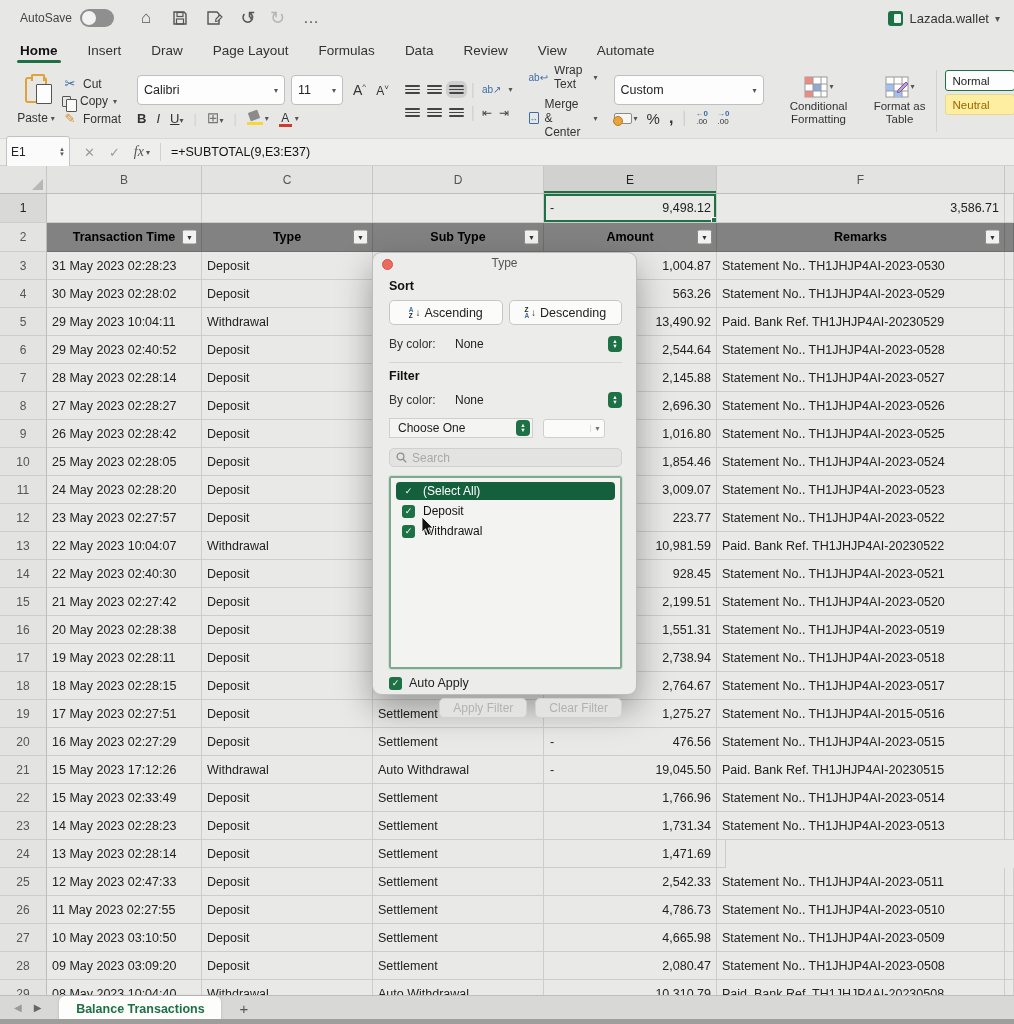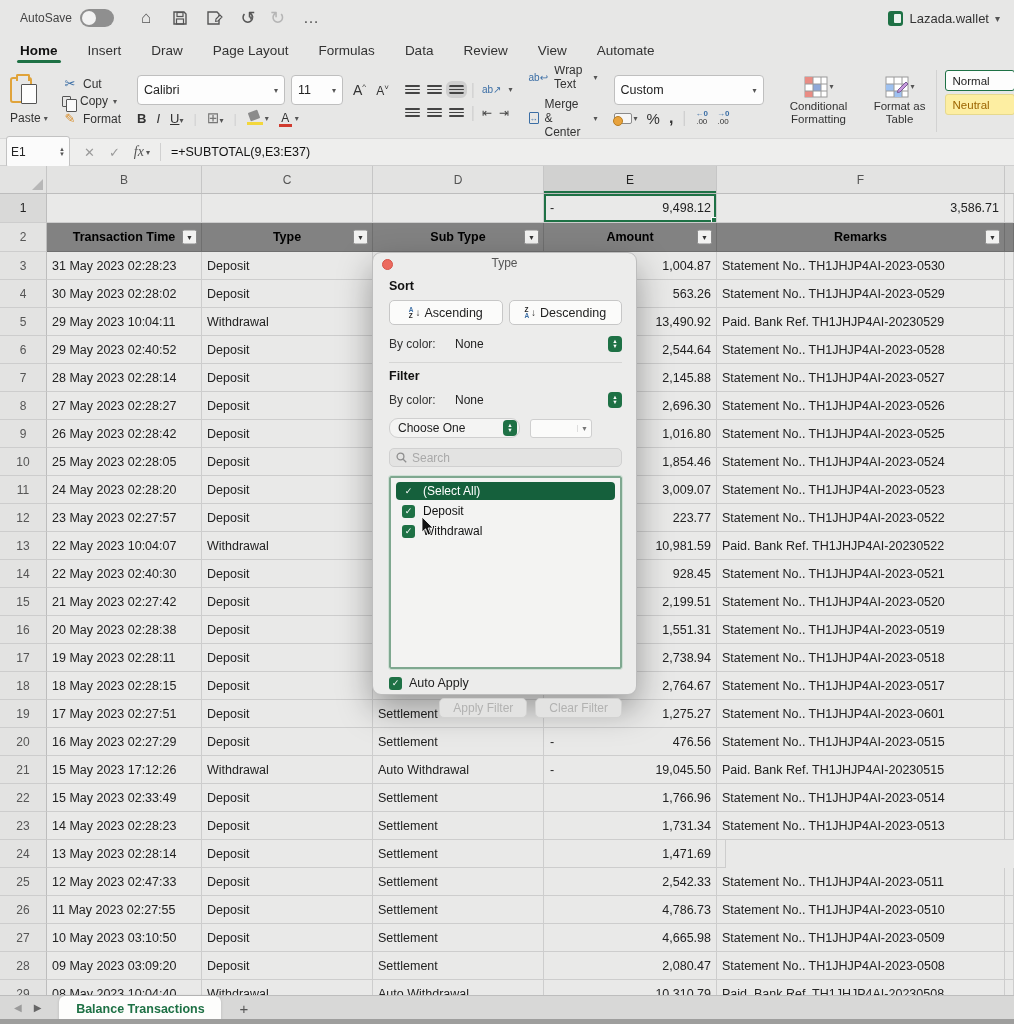--- a/index.html
+++ b/index.html
@@ -25,21 +25,21 @@
   .rtab { font-size:13.5px; color:#333; padding-bottom:8px; position:relative; cursor:default; }
   .rtab.active { font-weight:bold; color:#111; }
   .rtab.active::after { content:""; position:absolute; left:-3px; right:-3px; bottom:3px; height:3px; border-radius:2px; background:#1e7145; }
 
   
   .ribbon { position:absolute; left:0; top:66px; width:1014px; height:72px; display:flex; align-items:stretch; padding:4px 0 6px 10px; overflow:hidden; }
   .rgroup { display:flex; align-items:center; }
   .rsep { width:1px; background:#d2d2d2; margin:4px 8px; }
   .chev { font-size:8px; color:#555; }
 
-  .paste-btn { display:flex; flex-direction:column; justify-content:center; width:52px; gap:8px; }
+  .paste-btn { display:flex; flex-direction:column; align-items:center; justify-content:center; width:52px; gap:8px; }
   .clipboard { width:22px; height:26px; border:2px solid #e0a33a; border-radius:3px; position:relative; background:transparent; }
   .clipboard::before { content:""; position:absolute; left:4px; top:-5px; width:10px; height:5px; border:2px solid #e0a33a; border-bottom:none; border-radius:2px 2px 0 0; background:#e7e7e6; }
   .clipboard::after { content:""; position:absolute; right:-7px; bottom:-3px; width:14px; height:18px; background:#fdfdfd; border:1.5px solid #555; border-radius:1px; }
   .paste-label-row { display:flex; align-items:center; gap:3px; font-size:12px; color:#333; }
 
   .ccf { display:flex; flex-direction:column; justify-content:center; gap:3px; }
   .ccf-row { display:flex; align-items:center; gap:5px; font-size:12px; color:#333; }
   .ccf-ico { width:16px; text-align:center; color:#3b6ea5; font-size:13px; }
   .copy-glyph { width:9px; height:11px; border:1.4px solid #555; border-radius:1px; position:relative; background:#e7e7e6; }
   .copy-glyph::after { content:""; position:absolute; left:2.5px; top:2.5px; width:9px; height:11px; border:1.4px solid #555; border-radius:1px; background:#fafafa; }
@@ -139,21 +139,21 @@
   .sortbtn { flex:1; height:25px; background:#fbfbfa; border:1px solid #c7c7c7; border-radius:5px; display:flex; align-items:center; justify-content:center; gap:4px; font-size:12.5px; color:#222; }
   .azico { display:flex; flex-direction:column; font-size:6.5px; line-height:6px; font-weight:bold; }
   .azico .blue { color:#3b6ea5; }
   .dn-arrow { font-size:10px; color:#333; margin-left:-2px; }
   .bycolor { display:flex; align-items:center; gap:8px; margin-bottom:9px; }
   .bycolor .lbl { color:#333; width:52px; }
   .flatdrop { flex:1; display:flex; align-items:center; justify-content:space-between; height:19px; padding-left:6px; }
   .stepper { width:14px; height:16px; background:#1e7145; border-radius:4px; display:flex; flex-direction:column; align-items:center; justify-content:center; color:#fff; font-size:5.5px; line-height:5px; }
   .dlg-hr { border:none; border-top:1px solid #d6d6d5; margin:4px 0 6px; }
   .chooserow { display:flex; align-items:center; gap:10px; margin-bottom:10px; }
-  .choosebox { width:131px; height:20px; background:#f4f4f3; border:1px solid #cfcfcf; border-radius:9px; display:flex; align-items:center; justify-content:space-between; padding:0 2px 0 8px; }
+  .choosebox { width:144px; height:20px; background:#f4f4f3; border:1px solid #cfcfcf; border-radius:0; display:flex; align-items:center; justify-content:space-between; padding:0 2px 0 8px; }
   .combobox { width:62px; height:19px; background:#fbfbfa; border:1px solid #cfcfcf; border-radius:3px; display:flex; align-items:center; justify-content:flex-end; padding-right:3px; }
   .combobox .arr { font-size:7px; color:#777; border-left:1px solid #ddd; padding-left:3px; }
   .searchbox { height:19px; background:#e3e3e2; border:1px solid #d0d0d0; border-radius:5px; display:flex; align-items:center; gap:5px; padding:0 6px; margin-bottom:9px; }
   .searchbox svg { flex:0 0 auto; }
   .searchbox input { border:none; outline:none; background:transparent; font-size:12px; color:#333; width:100%; font-family:"Liberation Sans", sans-serif; }
   .searchbox input::placeholder { color:#a9a9a9; }
   .listbox { height:193px; background:#f3f3f2; border:2px solid #7fa890; border-radius:2px; outline:1px solid #cfe0d5; padding:4px 5px; overflow:hidden; }
   .litem { display:flex; align-items:center; gap:8px; height:18px; padding:0 6px; margin-bottom:2px; border-radius:4px; color:#111; }
   .litem.selected { background:#15603c; color:#fff; }
   .litem.selected .chk { background:transparent; border:none; }
@@ -673,21 +673,21 @@
       </div>
       <div class="grow">
         <div class="rh">19</div>
         <div class="cell txt w-b">17 May 2023 02:27:51</div>
         <div class="cell txt w-c">Deposit</div>
         <div class="cell txt w-d">Settlement</div>
         <div class="cell amount w-e">
           <span></span>
           <span class="val">1,275.27</span>
         </div>
-        <div class="cell txt w-f">Statement No.. TH1JHJP4AI-2023-0601</div>
+        <div class="cell txt w-f">Statement No.. TH1JHJP4AI-2015-0516</div>
         <div class="cell w-sl"></div>
       </div>
       <div class="grow">
         <div class="rh">20</div>
         <div class="cell txt w-b">16 May 2023 02:27:29</div>
         <div class="cell txt w-c">Deposit</div>
         <div class="cell txt w-d">Settlement</div>
         <div class="cell amount w-e">
           <span>-</span>
           <span class="val">476.56</span>

